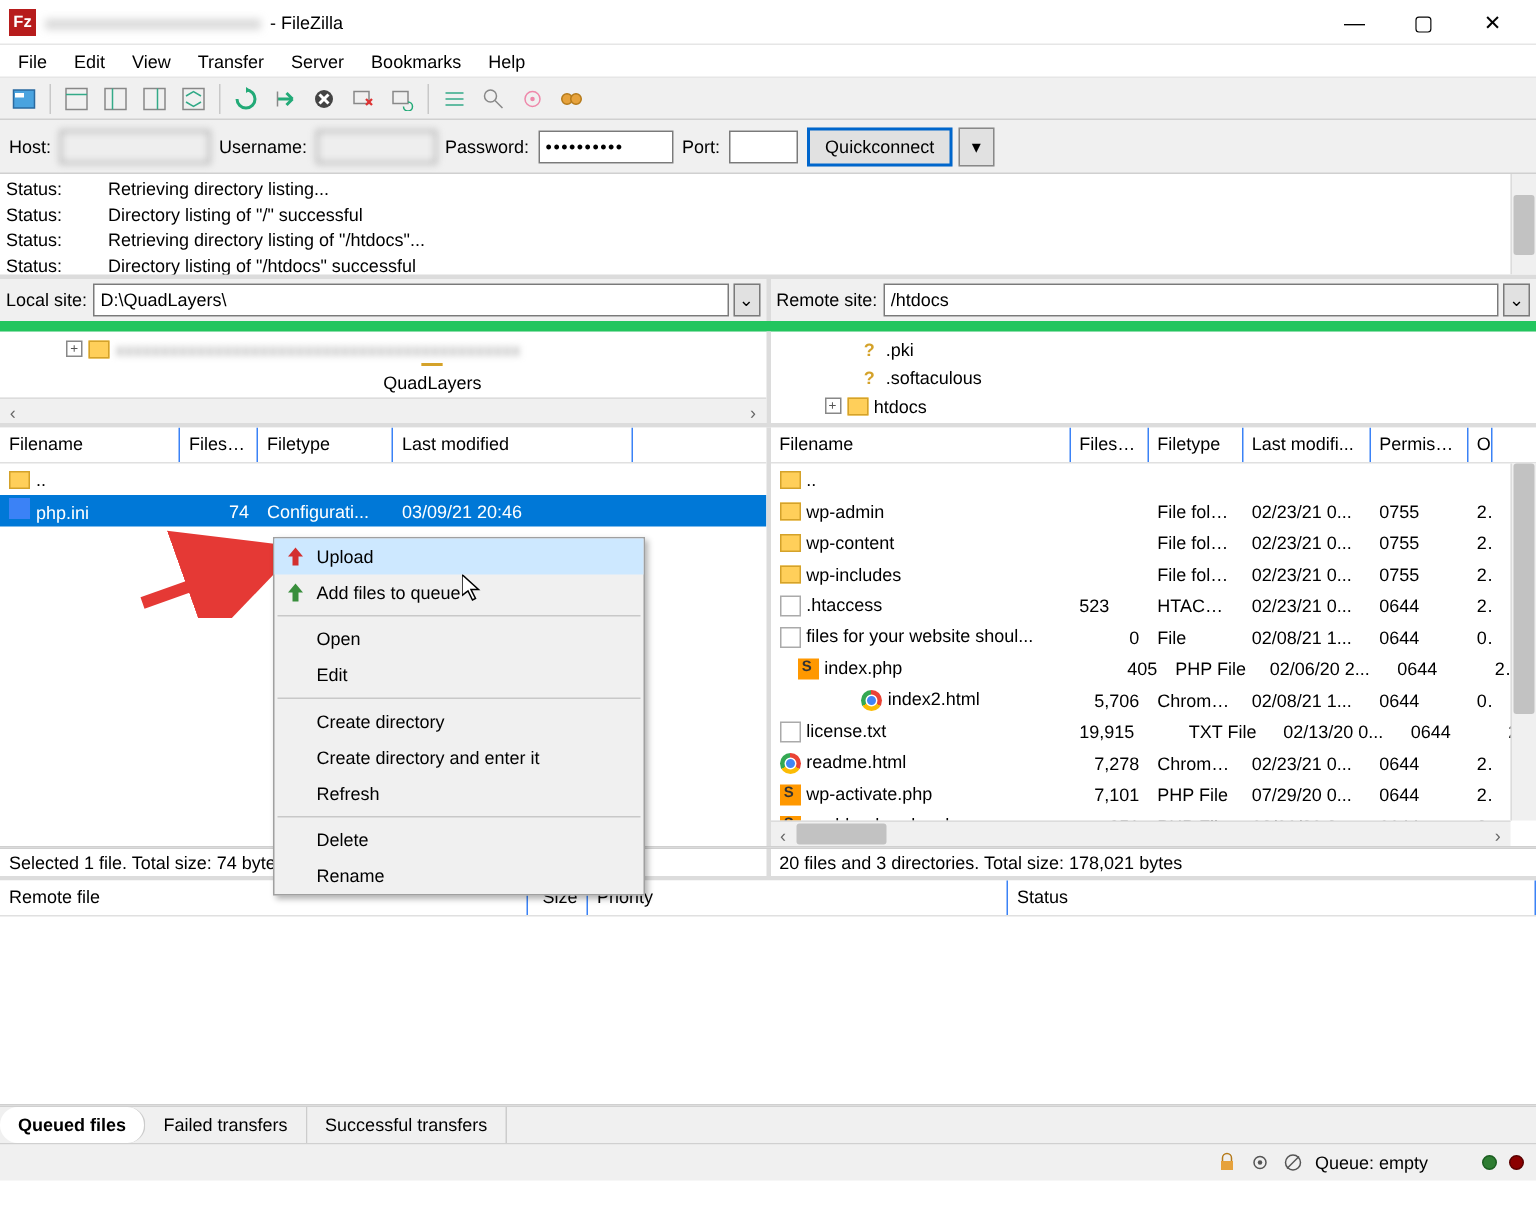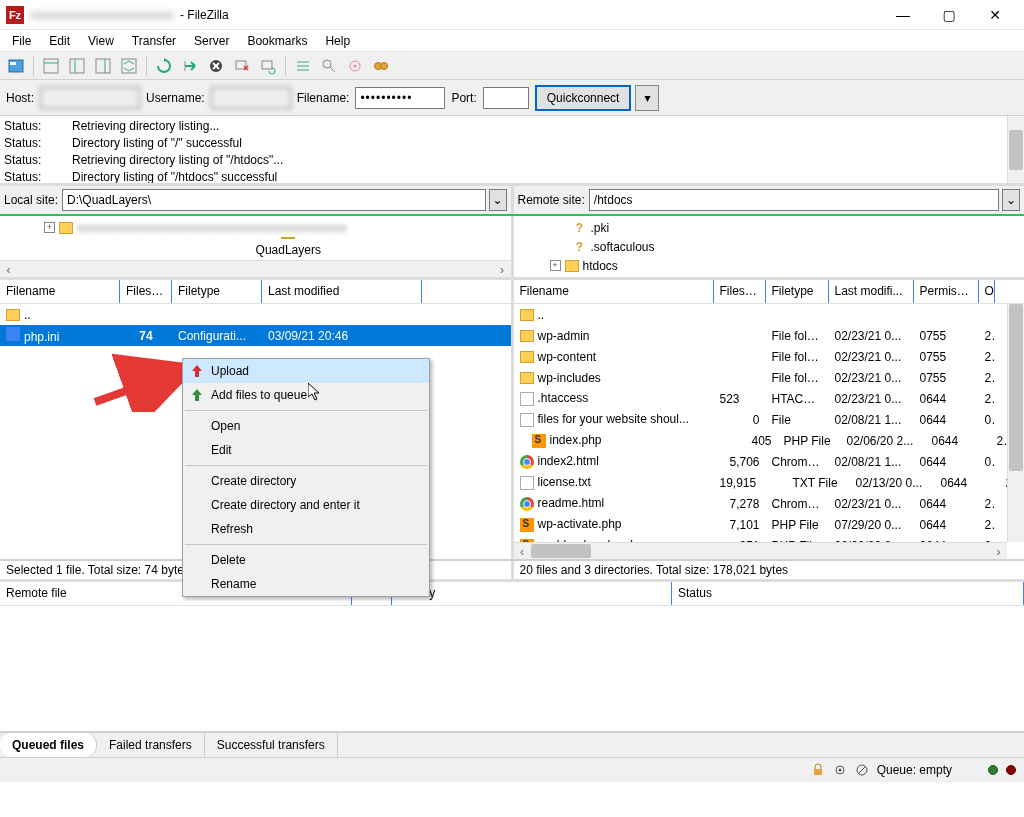--- a/index.html
+++ b/index.html
@@ -30,21 +30,21 @@
 .qcbar .qcdrop { width: 24px; height: 26px; background: #e1e1e1; border: 1px solid #888; display: flex; align-items: center; justify-content: center; margin-left: -2px;}
 
 
 .statuslog { height: 70px; border-bottom: 3px solid #dcdcdc; overflow: hidden; position: relative; padding: 2px 4px; background: #fff; }
 .statuslog .row { display: flex; gap: 18px; line-height: 17px; }
 .statuslog .lbl { width: 50px; }
 .statuslog .vscroll { position: absolute; right: 0; top: 0; width: 17px; height: 100%; background: #f0f0f0; border-left: 1px solid #dcdcdc; }
 .statuslog .vscroll .thumb { position: absolute; left: 1px; right: 1px; top: 50%; height: 40px; margin-top:-20px; background: #c2c2c2; border-radius: 2px; }
 
 
-.sitebars { display: flex; background: #f0f0f0; border-bottom: 2px solid #22c55e; }
+.sitebars { display: flex; background: #f0f0f0; border-bottom: 7px solid #22c55e; }
 .sitebars .half { flex: 1; display: flex; align-items: center; padding: 3px 4px; gap: 4px; }
 .sitebars .half + .half { border-left: 3px solid #dcdcdc; }
 .sitebars input { flex: 1; height: 22px; border: 1px solid #7a7a7a; background: #fff; padding: 0 4px; }
 .sitebars .combo { width: 18px; height: 22px; background: #e1e1e1; border: 1px solid #7a7a7a; display:flex; align-items:center; justify-content:center; margin-left: -1px; }
 
 
 .trees { display: flex; height: 64px; border-bottom: 3px solid #dcdcdc; }
 .trees .half { flex: 1; position: relative; padding: 2px 4px; overflow: hidden; }
 .trees .half + .half { border-left: 3px solid #dcdcdc; }
 .trees .node { display: flex; align-items: center; height: 19px; gap: 4px; }
@@ -236,21 +236,21 @@
         <circle cx="11" cy="8" r="3.5" fill="#e6a23c" stroke="#b57a1a"></circle>
       </svg>
     </div>
 </div>
 
 <div class="qcbar">
   <label>Host:</label>
   <input class="blurfield" style="width: 100px;">
   <label>Username:</label>
   <input class="blurfield" style="width: 80px;">
-  <label>Filename:</label>
+  <label>Password:</label>
   <input style="width: 90px; letter-spacing: 1px;" value="••••••••••">
   <label>Port:</label>
   <input style="width: 46px;">
   <button class="qcbtn">Quickconnect</button>
   <div class="qcdrop">▾</div>
 </div>
 
 <div class="statuslog">
   <div class="row">
       <span class="lbl">Status:</span>
@@ -331,21 +331,21 @@
       </div>
     <div id="local-rows">
         <div class="frow">
           <div class="col" style="width: 120px;"><span class="fldr"></span><span>..</span></div>
           <div class="col" style="width: 52px; text-align: right;"></div>
           <div class="col" style="width: 90px;"></div>
           <div class="col" style="width: 160px;"></div>
         </div>
         <div class="frow sel">
           <div class="col" style="width: 120px;"><span class="iniicon"></span><span>php.ini</span></div>
-          <div class="col" style="width: 52px; text-align: center; font-weight: bold;">74</div>
+          <div class="col" style="width: 52px; text-align: right;">74</div>
           <div class="col" style="width: 90px;">Configurati...</div>
           <div class="col" style="width: 160px;">03/09/21 20:46</div>
         </div>
       </div>
   </div>
   <div class="half">
     <div class="colhdr" id="remote-hdr">
         <div class="col" style="width: 200px;">Filename</div>
         <div class="col" style="width: 52px; text-align: right;">Filesize</div>
         <div class="col" style="width: 63px;">Filetype</div>
@@ -404,21 +404,21 @@
         </div>
         <div class="frow">
           <div class="col" style="width: 200px; margin-left: 12px;"><span class="fileicon sublime"></span><span>index.php</span></div>
           <div class="col" style="width: 52px; text-align: right;">405</div>
           <div class="col" style="width: 63px;">PHP File</div>
           <div class="col" style="width: 85px;">02/06/20 2...</div>
           <div class="col" style="width: 65px;">0644</div>
           <div class="col" style="width: 16px; text-align: right;">2</div>
         </div>
         <div class="frow">
-          <div class="col" style="width: 200px;"><span class="fileicon chrome"></span><span>index2.html</span></div>
+          <div class="col" style="width: 200px; text-align: center;"><span class="fileicon chrome"></span><span>index2.html</span></div>
           <div class="col" style="width: 52px; text-align: right;">5,706</div>
           <div class="col" style="width: 63px;">Chrome ...</div>
           <div class="col" style="width: 85px;">02/08/21 1...</div>
           <div class="col" style="width: 65px;">0644</div>
           <div class="col" style="width: 16px; text-align: right;">0</div>
         </div>
         <div class="frow">
           <div class="col" style="width: 200px;"><span class="fileicon blank"></span><span>license.txt</span></div>
           <div class="col" style="width: 52px; ">19,915</div>
           <div class="col" style="width: 63px; margin-left: 21px;">TXT File</div>

